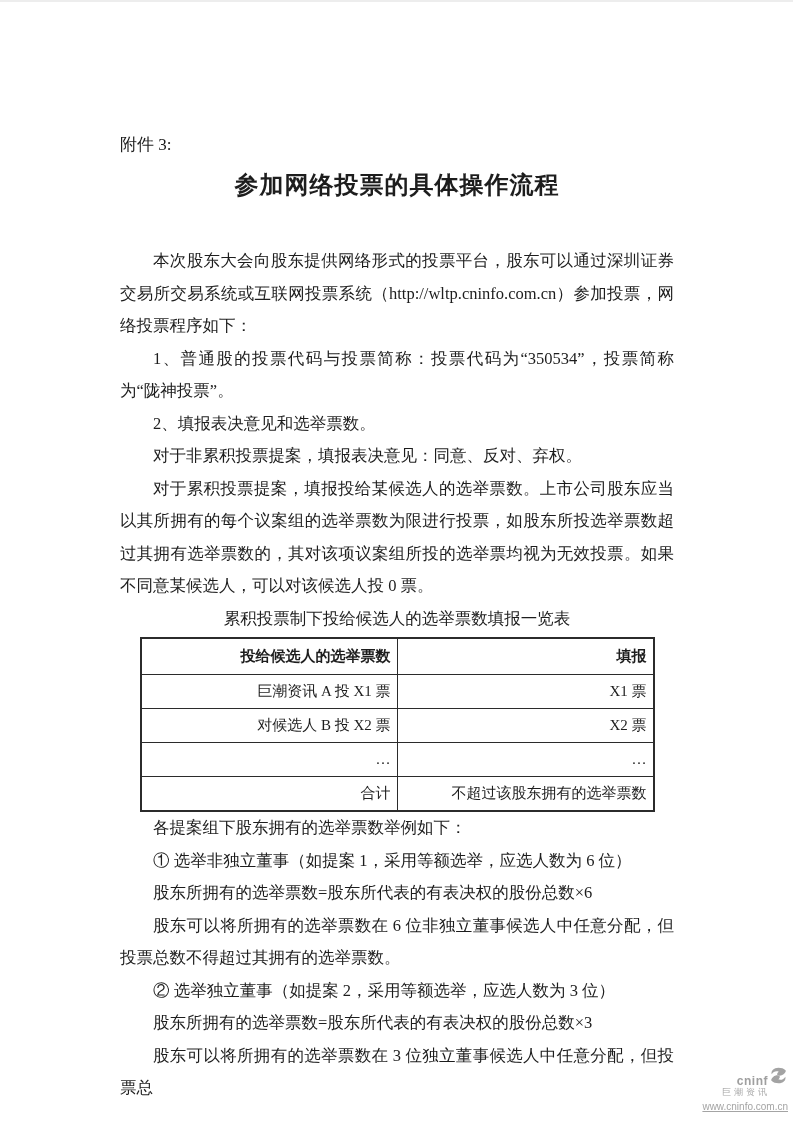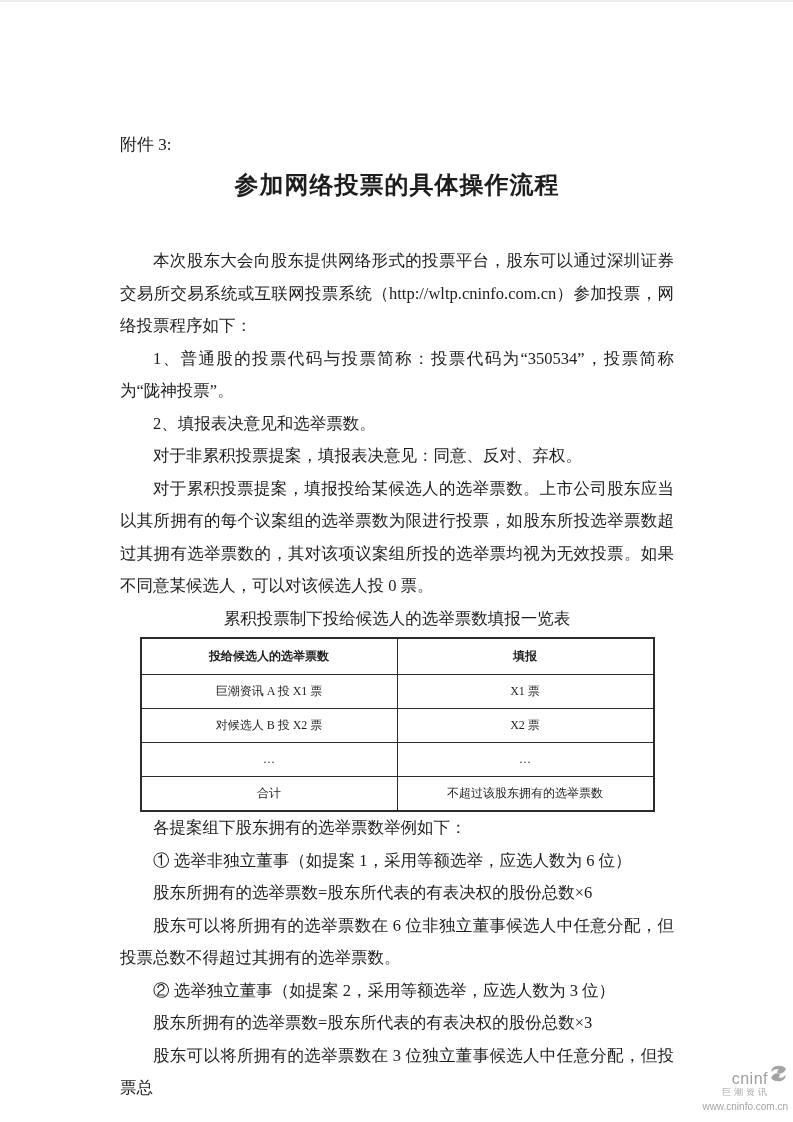--- a/index.html
+++ b/index.html
@@ -48,58 +48,59 @@
     text-indent:0;
   }
   table.vote-table {
     width:515px;
     margin:2px auto 0 auto;
     border-collapse:collapse;
     border:2px solid #2b2b2b;
   }
   .vote-table th, .vote-table td {
     border:1px solid #2b2b2b;
-    text-align:center;
+    text-align:right;
     vertical-align:middle;
-    font-size:12px;
+    font-size:15px;
     padding:3px 6px;
     height:27px;
   }
   .vote-table th { font-weight:700; height:29px; }
   .footer {
     position:absolute;
     right:5px; bottom:10px;
     text-align:right;
     color:#a8a8a8;
     font-family:"Liberation Sans","DejaVu Sans",sans-serif;
   }
   .logo-row {
     display:flex;
     align-items:center;
     justify-content:flex-end;
     gap:1px;
   }
   .logo-text {
-    font-weight:400;
-    font-size:16px;
+    font-weight:700;
+    font-size:12px;
     letter-spacing:0.5px;
     color:#9f9f9f;
     margin-top:11px;
   }
   .logo-icon { display:inline-flex; width:19px; height:19px; }
   .logo-cn {
     font-size:9px;
     letter-spacing:3px;
     margin:-2px 18px 0 0;
     text-align:right;
   }
   .logo-url {
     font-size:10px;
     margin-top:2px;
     color:#a4a4a4;
+    text-decoration:underline;
   }
 </style>
 </head>
 <body>
 
 <div class="page">
   <div class="content">
 
     <div class="attachment">附件 3:</div>
 

